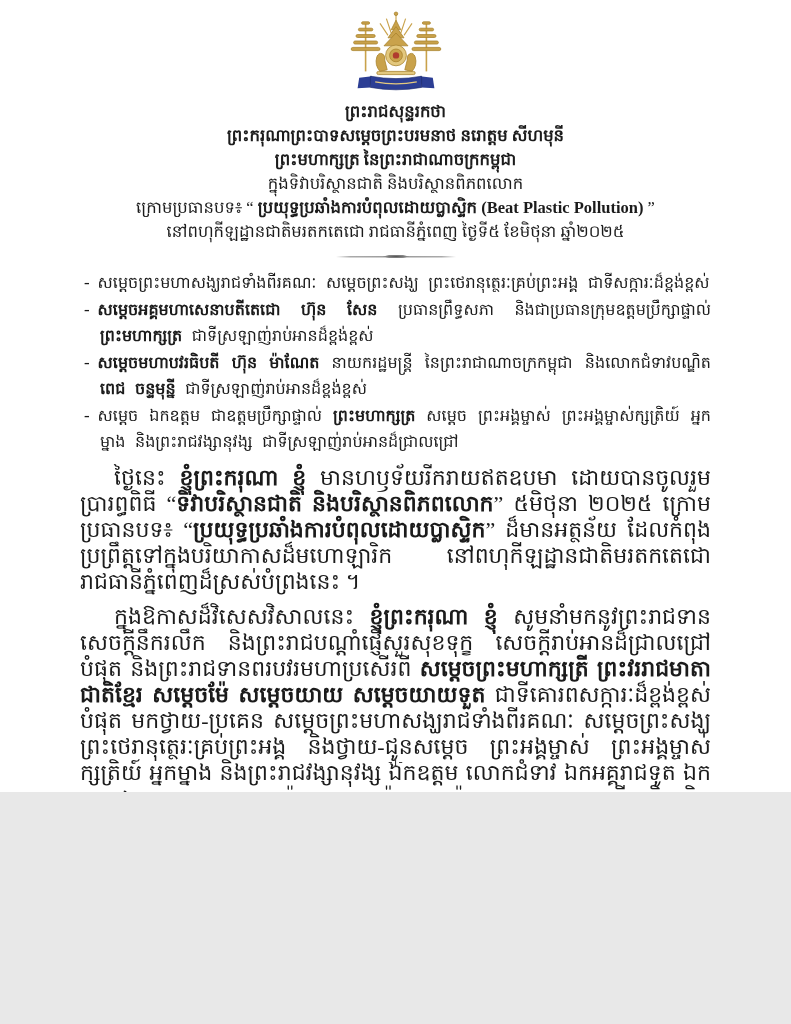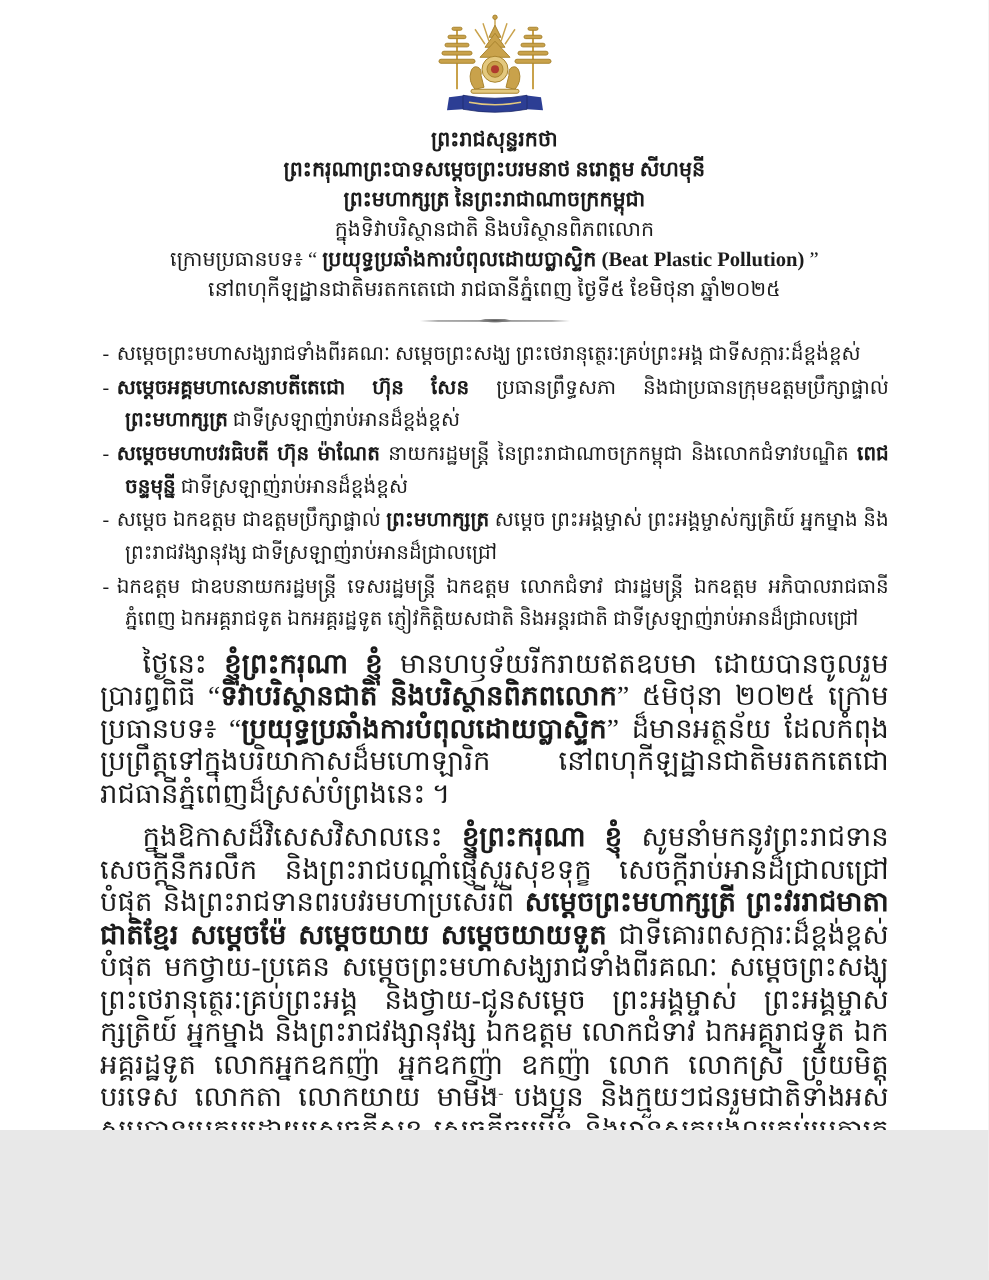--- a/index.html
+++ b/index.html
@@ -1,18 +1,18 @@
 <!DOCTYPE html>
 <html><head>
 <meta charset="utf-8">
 <style>
   html,body{margin:0;padding:0;background:#e8e8e8;}
   .doc{
     position:relative;
-    width:791px;height:904px;
+    width:791px;height:792px;
     margin:0 auto;
     background:#ffffff;
     font-family:"Liberation Serif","DejaVu Serif",serif;
     color:#1b1b1b;
     overflow:hidden;
     box-sizing:border-box;
     padding:6px 80px 0 80px;
   }
   .b{font-weight:700;}
   .emblem{width:96px;height:90px;margin:2px auto 0 auto;display:block;}
@@ -21,21 +21,21 @@
   .h-line.bold{font-weight:700;}
   .divider{
     width:120px;height:5px;margin:10px auto 12px auto;
     background:
       radial-gradient(ellipse 18px 2.2px at 50% 50%, #555 0%, #888 60%, transparent 75%),
       linear-gradient(to right, transparent 0%, #aaa 12%, #999 50%, #aaa 88%, transparent 100%);
     background-repeat:no-repeat;
     background-size:100% 100%, 100% 1.5px;
     background-position:center center, center 55%;
   }
-  ul.salutations{list-style:none;margin:6px 0 5px 0;padding:0 0 0 2px;}
+  ul.salutations{list-style:none;margin:6px 0 5px 0;padding:0 0 0 2px;font-family:Liberation Mono, monospace;}
   ul.salutations li{
     font-size:16px;line-height:26px;
     text-align:justify;
     padding-left:18px;text-indent:-18px;
     margin-bottom:1px;
   }
   ul.salutations .marker{padding-right:6px;}
   .para{
     font-size:22px;line-height:26px;
     text-align:justify;
@@ -113,21 +113,20 @@
     <div class="h-line"><span>នៅពហុកីឡដ្ឋានជាតិមរតកតេជោ រាជធានីភ្នំពេញ ថ្ងៃទី៥ ខែមិថុនា ឆ្នាំ២០២៥</span></div>
   </div>
 
   <div class="divider"></div>
 
   <ul class="salutations" id="bullets">
       <li><span class="marker">-</span><span>សម្តេចព្រះមហាសង្ឃរាជទាំងពីរគណៈ សម្តេចព្រះសង្ឃ ព្រះថេរានុត្ថេរៈគ្រប់ព្រះអង្គ ជាទីសក្ការៈដ៏ខ្ពង់ខ្ពស់</span></li>
       <li><span class="marker">-</span><span class="b">សម្តេចអគ្គមហាសេនាបតីតេជោ ហ៊ុន សែន</span><span> ប្រធានព្រឹទ្ធសភា និងជាប្រធានក្រុមឧត្តមប្រឹក្សាផ្ទាល់ </span><span class="b">ព្រះមហាក្សត្រ</span><span> ជាទីស្រឡាញ់រាប់អានដ៏ខ្ពង់ខ្ពស់</span></li>
       <li><span class="marker">-</span><span class="b">សម្តេចមហាបវរធិបតី ហ៊ុន ម៉ាណែត</span><span> នាយករដ្ឋមន្ត្រី នៃព្រះរាជាណាចក្រកម្ពុជា និងលោកជំទាវបណ្ឌិត </span><span class="b">ពេជ ចន្ទមុន្នី</span><span> ជាទីស្រឡាញ់រាប់អានដ៏ខ្ពង់ខ្ពស់</span></li>
       <li><span class="marker">-</span><span>សម្តេច ឯកឧត្តម ជាឧត្តមប្រឹក្សាផ្ទាល់ </span><span class="b">ព្រះមហាក្សត្រ</span><span> សម្តេច ព្រះអង្គម្ចាស់ ព្រះអង្គម្ចាស់ក្សត្រិយ៍ អ្នកម្នាង និងព្រះរាជវង្សានុវង្ស ជាទីស្រឡាញ់រាប់អានដ៏ជ្រាលជ្រៅ</span></li>
-      <li><span class="marker">-</span><span>ឯកឧត្តម ជាឧបនាយករដ្ឋមន្ត្រី ទេសរដ្ឋមន្ត្រី ឯកឧត្តម លោកជំទាវ ជារដ្ឋមន្ត្រី ឯកឧត្តម អភិបាលរាជធានីភ្នំពេញ ឯកអគ្គរាជទូត ឯកអគ្គរដ្ឋទូត ភ្ញៀវកិត្តិយសជាតិ និងអន្តរជាតិ ជាទីស្រឡាញ់រាប់អានដ៏ជ្រាលជ្រៅ</span></li>
     </ul>
 
   <p class="para"><span>ថ្ងៃនេះ </span><span class="b">ខ្ញុំព្រះករុណា ខ្ញុំ</span><span> មានហឫទ័យរីករាយឥតឧបមា ដោយបានចូលរួមប្រារព្ធពិធី “</span><span class="b">ទិវាបរិស្ថានជាតិ និងបរិស្ថានពិភពលោក</span><span>” ៥មិថុនា ២០២៥ ក្រោមប្រធានបទ៖ “</span><span class="b">ប្រយុទ្ធប្រឆាំងការបំពុលដោយប្លាស្ទិក</span><span>” ដ៏មានអត្ថន័យ ដែលកំពុងប្រព្រឹត្តទៅក្នុងបរិយាកាសដ៏មហោឡារិក នៅពហុកីឡដ្ឋានជាតិមរតកតេជោ រាជធានីភ្នំពេញដ៏ស្រស់បំព្រងនេះ ។</span></p>
   <p class="para"><span>ក្នុងឱកាសដ៏វិសេសវិសាលនេះ </span><span class="b">ខ្ញុំព្រះករុណា ខ្ញុំ</span><span> សូមនាំមកនូវព្រះរាជទានសេចក្តីនឹករលឹក និងព្រះរាជបណ្តាំផ្ញើសួរសុខទុក្ខ សេចក្តីរាប់អានដ៏ជ្រាលជ្រៅបំផុត និងព្រះរាជទានពរបវរមហាប្រសើរពី </span><span class="b">សម្តេចព្រះមហាក្សត្រី ព្រះវររាជមាតាជាតិខ្មែរ សម្តេចម៉ែ សម្តេចយាយ សម្តេចយាយទួត</span><span> ជាទីគោរពសក្ការៈដ៏ខ្ពង់ខ្ពស់បំផុត មកថ្វាយ-ប្រគេន សម្តេចព្រះមហាសង្ឃរាជទាំងពីរគណៈ សម្តេចព្រះសង្ឃ ព្រះថេរានុត្ថេរៈគ្រប់ព្រះអង្គ និងថ្វាយ-ជូនសម្តេច ព្រះអង្គម្ចាស់ ព្រះអង្គម្ចាស់ក្សត្រិយ៍ អ្នកម្នាង និងព្រះរាជវង្សានុវង្ស ឯកឧត្តម លោកជំទាវ ឯកអគ្គរាជទូត ឯកអគ្គរដ្ឋទូត លោកអ្នកឧកញ៉ា អ្នកឧកញ៉ា ឧកញ៉ា លោក លោកស្រី ប្រិយមិត្តបរទេស លោកតា លោកយាយ មាមីង បងប្អូន និងក្មួយៗជនរួមជាតិទាំងអស់ សូមបានប្រកបដោយសេចក្តីសុខ សេចក្តីចម្រើន និងមានសុភមង្គលគ្រប់ប្រការតរៀងទៅ ។</span></p>
 
   <div class="footer">-1-</div>
 
 </div>
 
 </body></html>

